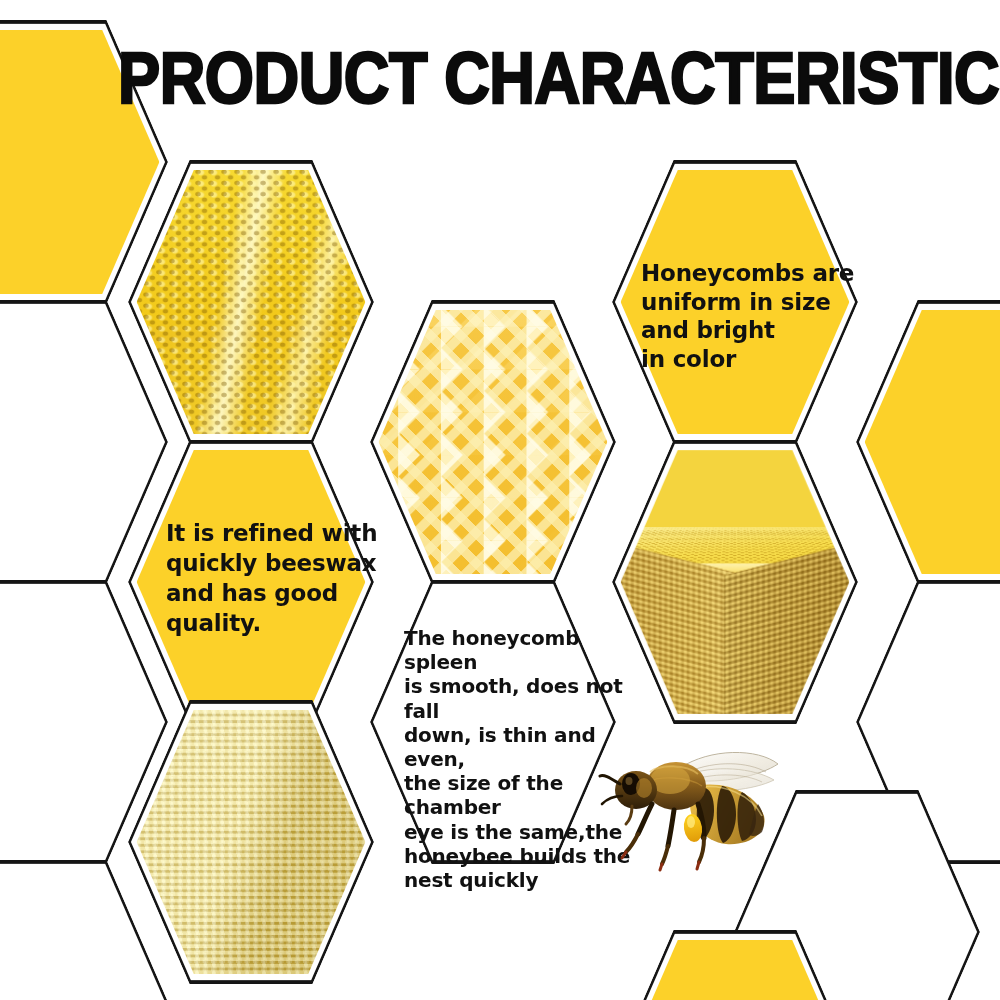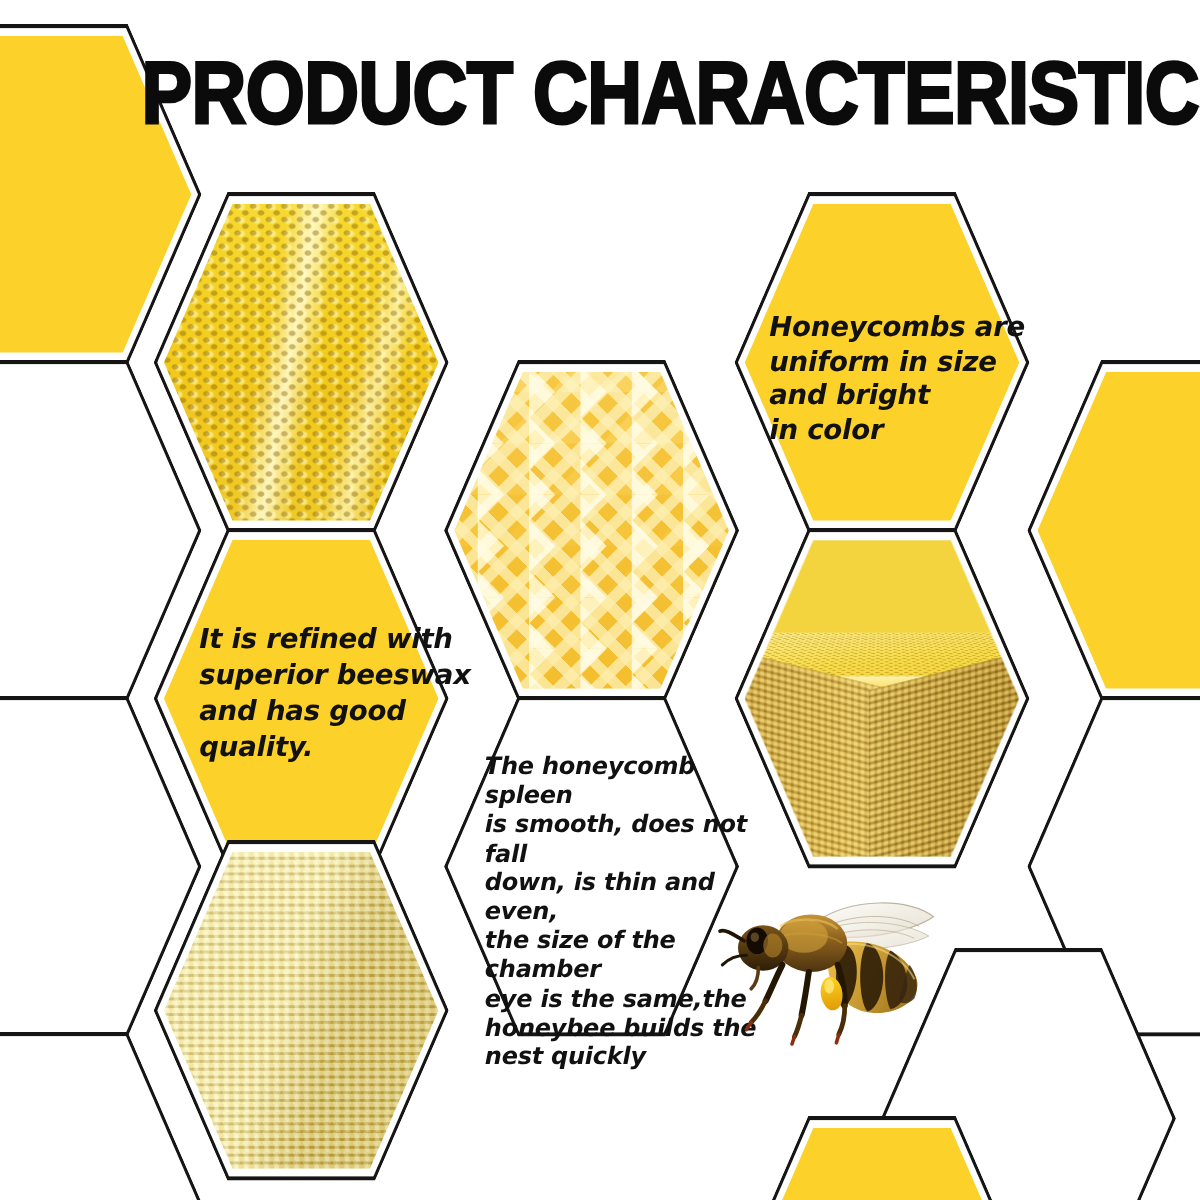--- a/index.html
+++ b/index.html
@@ -124,21 +124,21 @@
   .tex-wave::after{
     content:"";position:absolute;inset:0;
     background-image:linear-gradient(108deg, rgba(255,255,230,.28) 0 45%, rgba(150,120,30,.18) 60% 100%);
   }
 
   
   .hextext{
     position:absolute;z-index:40;
     color:#111111;font-weight:700;
     font-family:"DejaVu Sans","Liberation Sans",sans-serif;
-    letter-spacing:-.2px;white-space:pre-line;font-style:italic;
+    letter-spacing:-.2px;white-space:pre-line;
   }
 
   
   #title{
     position:absolute;left:118px;top:42px;z-index:60;
     color:#0b0b0b;
     font-family:"Liberation Sans","DejaVu Sans",sans-serif;
     font-weight:700;
     font-size:62px;line-height:62px;
     letter-spacing:-0.5px;
@@ -199,21 +199,21 @@
     <div class="gap"></div>
     <div class="fill"></div>
   </div>
 
   <div class="hex solid" style="left:128px;top:440px;width:246px;height:284px;">
     <div class="outline"></div>
     <div class="gap"></div>
     <div class="fill"></div>
   </div>
   <div class="hextext" style="left:166px;top:518px;width:235px;font-size:23px;line-height:30px;">It is refined with
-superior beeswax
+quickly beeswax
 and has good
 quality.</div>
 
   <div class="hex" style="left:612px;top:440px;width:246px;height:284px;">
     <div class="outline"></div>
     <div class="gap"></div>
     <div class="fill">
       <div class="tex tex-stack">
         <div class="topface"></div>
         <div class="edge"></div>

